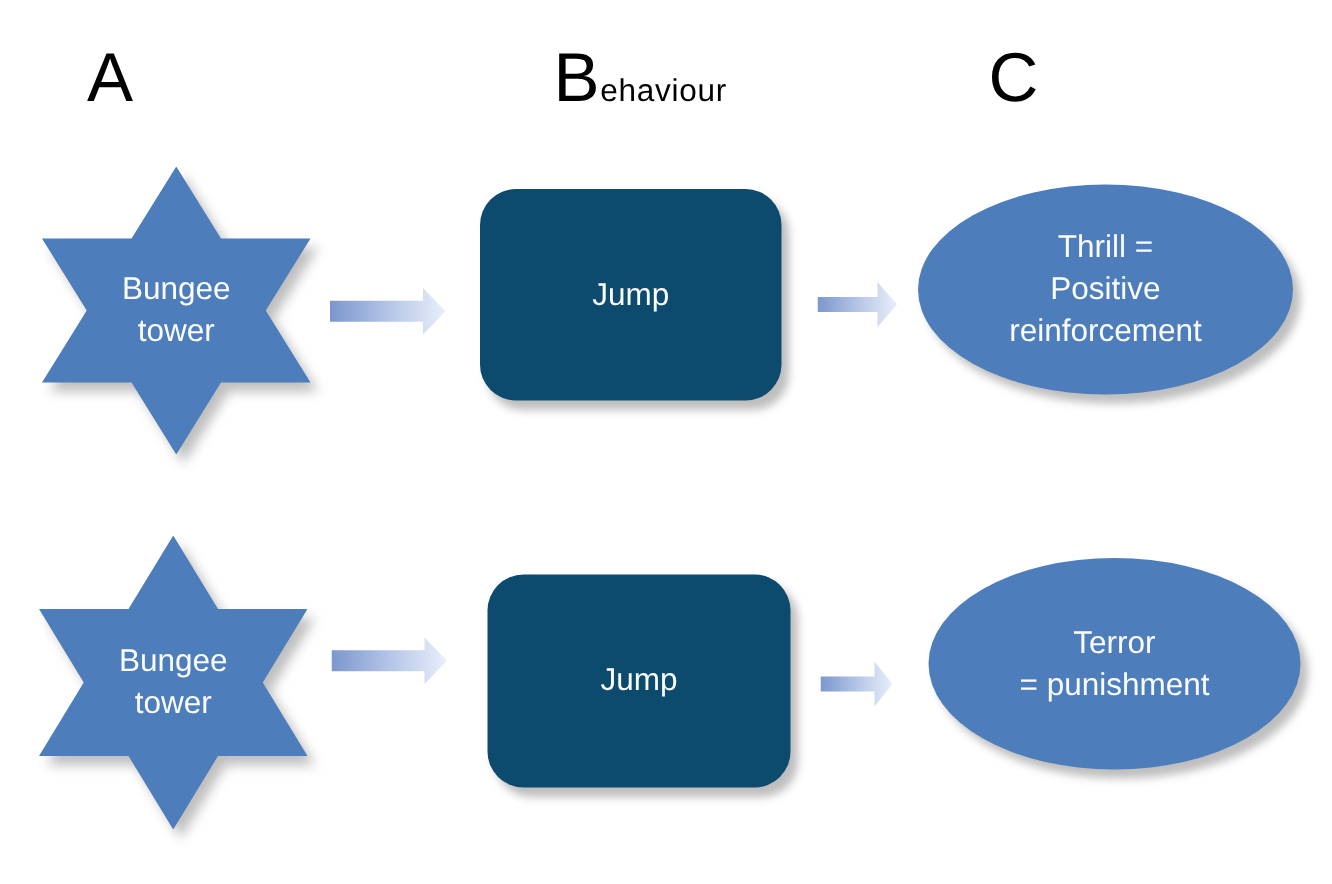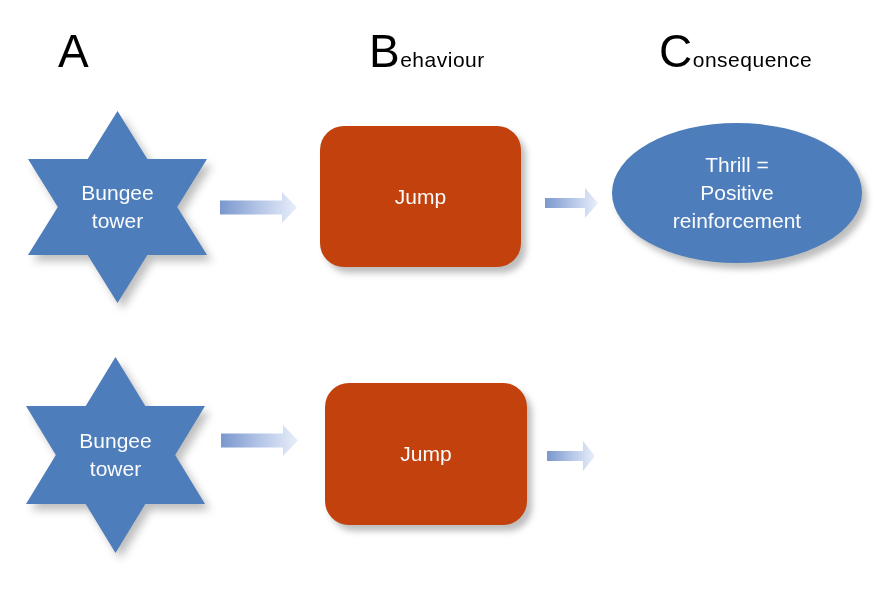--- a/index.html
+++ b/index.html
@@ -49,21 +49,21 @@
     display: block;
     width: 100%;
     height: 100%;
     filter: drop-shadow(5px 6px 4px rgba(110,110,110,0.45));
   }
   .star1 { left: 28px;  top: 111px; width: 179px; height: 192px; }
   .star2 { left: 26px;  top: 357px; width: 179px; height: 196px; }
 
   
   .rbox {
-    background: #c2410c;
+    background: #0c4a6e;
     border-radius: 24px;
     box-shadow: 5px 6px 6px rgba(110,110,110,0.45);
   }
   .rect1 { left: 320px; top: 126px; width: 201px; height: 141px; }
   .rect2 { left: 325px; top: 383px; width: 202px; height: 142px; }
 
   
   .ebox {
     background: #4d7dba;
     border-radius: 50%;
@@ -87,21 +87,20 @@
 
   <div class="hdr hdr-a">
     <span class="big">A</span>
   </div>
   <div class="hdr hdr-b">
     <span class="big">B</span>
       <span class="rest">ehaviour</span>
   </div>
   <div class="hdr hdr-c">
     <span class="big">C</span>
-      <span class="rest">onsequence</span>
   </div>
 
   <div class="shape star star1">
     <svg viewBox="6.7 0 86.6 100" preserveAspectRatio="none">
       <polygon points="50,0 64.43,25 93.3,25 78.87,50 93.3,75 64.43,75 50,100 35.57,75 6.7,75 21.13,50 6.7,25 35.57,25" fill="#4d7dba"></polygon>
     </svg>
     <div class="shape-label">Bungee
 tower</div>
   </div>
 
@@ -172,14 +171,18 @@
         <linearGradient id="ag4" x1="0" y1="0" x2="1" y2="0">
           <stop offset="0" stop-color="#7b97cd"></stop>
           <stop offset="0.55" stop-color="#b9c9e9"></stop>
           <stop offset="1" stop-color="#e9effa"></stop>
         </linearGradient>
       </defs>
       <polygon fill="url(#ag4)" points="0,10 36,10 36,0 48,15 36,30 36,20 0,20"></polygon>
     </svg>
   </div>
 
+  <div class="shape ebox ellipse2">
+    <div class="shape-label">Terror
+= punishment</div>
+  </div>
 
 </div>
 
 </body></html>

